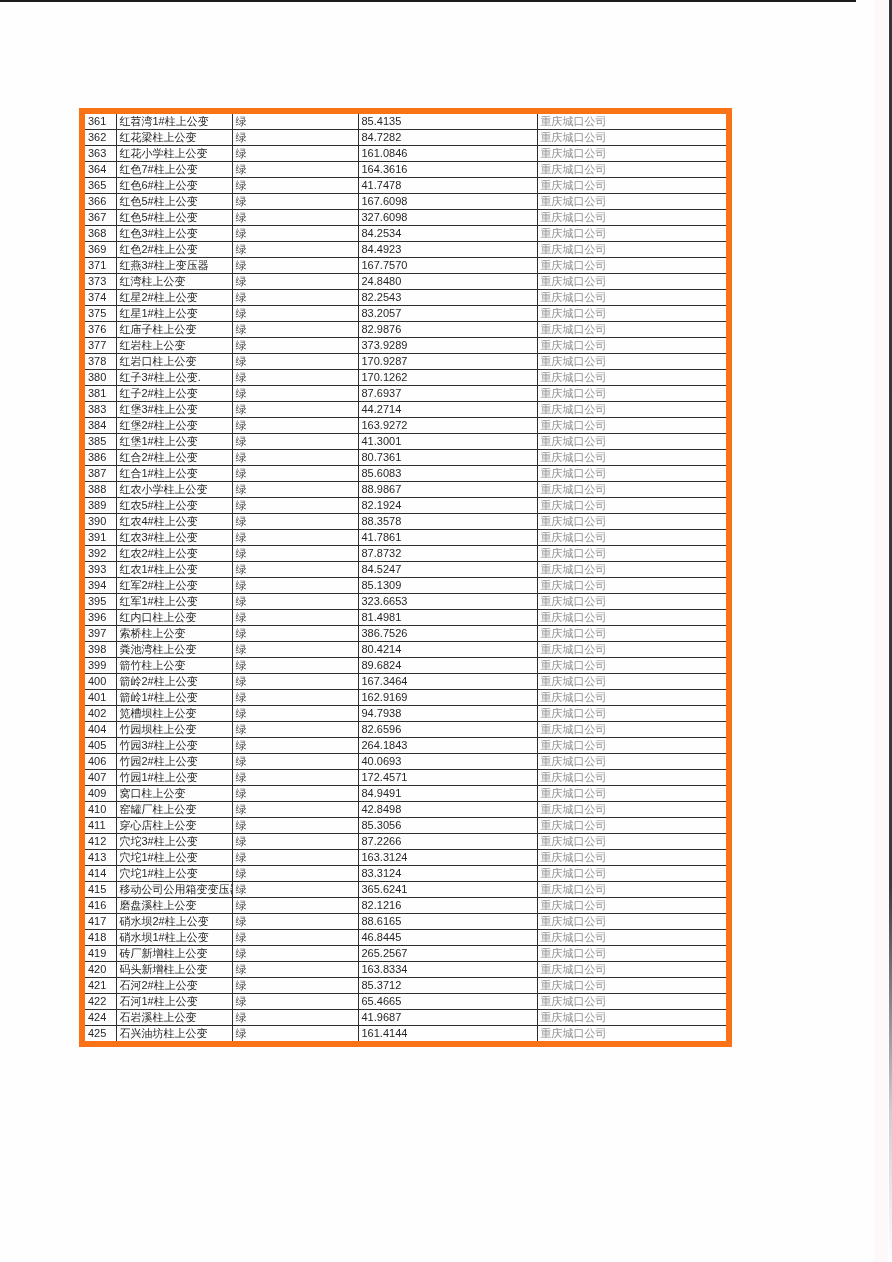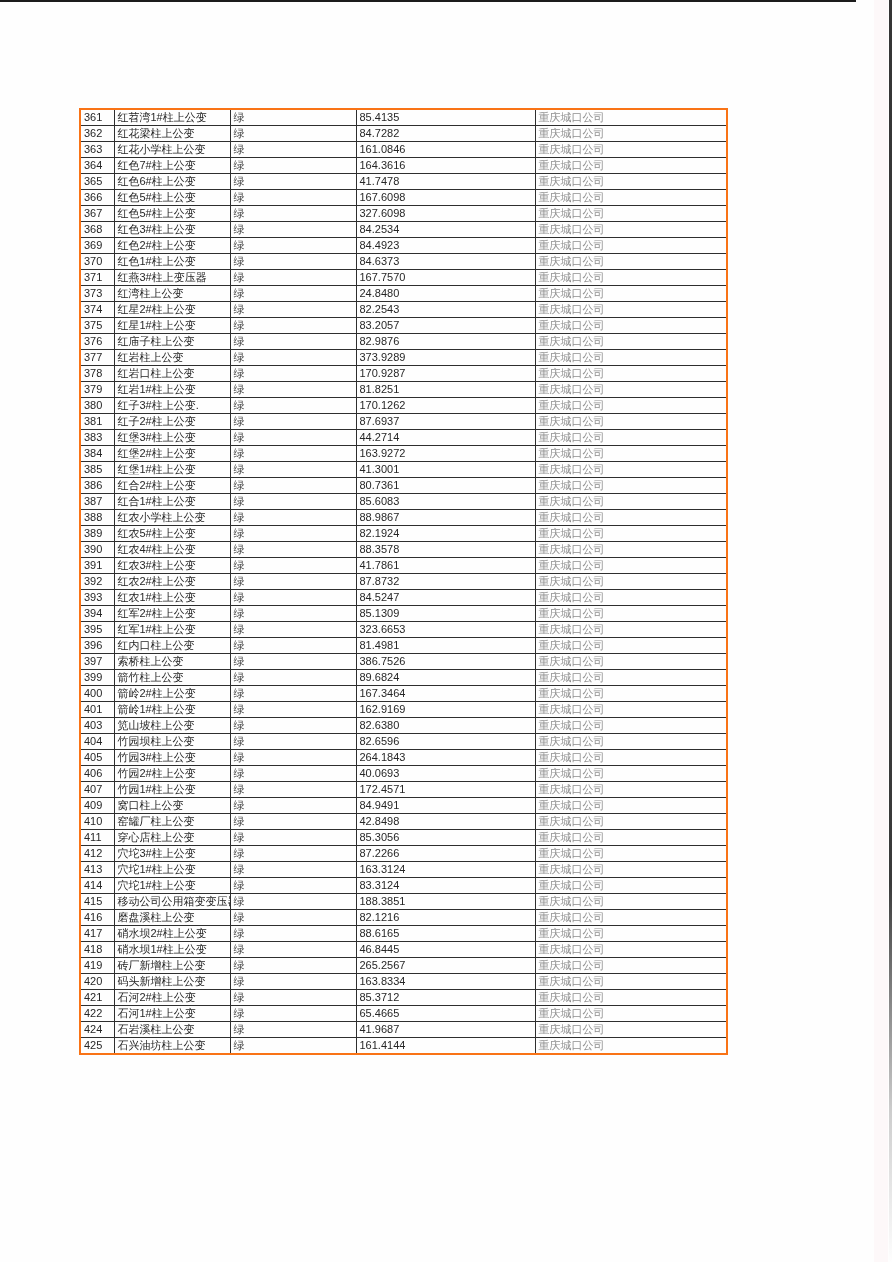--- a/index.html
+++ b/index.html
@@ -24,21 +24,21 @@
     position: absolute; top: 0; right: 0;
     width: 3px; height: 1262px;
     background: linear-gradient(to bottom,
       #353535 0%, #3a3a3a 70%, rgba(58,58,58,0.25) 88%, rgba(58,58,58,0) 100%);
   }
   table.doc-table {
     position: absolute; left: 79px; top: 108px;
     width: 647px;
     border-collapse: collapse;
     table-layout: fixed;
-    border: 2px solid #f97316;
+    border: 6px solid #f97316;
   }
   .doc-table td {
     border: 1px solid #2e2e2e;
     height: 15px;
     line-height: 15px;
     padding: 0 1px 0 3px;
     font-size: 11px;
     color: #262626;
     white-space: nowrap;
     overflow: hidden;
@@ -119,27 +119,20 @@
     <td class="col-company">重庆城口公司</td>
   </tr>
       <tr>
     <td class="col-no">369</td>
     <td class="col-name">红色2#柱上公变</td>
     <td class="col-status">绿</td>
     <td class="col-value">84.4923</td>
     <td class="col-company">重庆城口公司</td>
   </tr>
       <tr>
-    <td class="col-no">370</td>
-    <td class="col-name">红色1#柱上公变</td>
-    <td class="col-status">绿</td>
-    <td class="col-value">84.6373</td>
-    <td class="col-company">重庆城口公司</td>
-  </tr>
-      <tr>
     <td class="col-no">371</td>
     <td class="col-name">红燕3#柱上变压器</td>
     <td class="col-status">绿</td>
     <td class="col-value">167.7570</td>
     <td class="col-company">重庆城口公司</td>
   </tr>
       <tr>
     <td class="col-no">373</td>
     <td class="col-name">红湾柱上公变</td>
     <td class="col-status">绿</td>
@@ -175,27 +168,20 @@
     <td class="col-company">重庆城口公司</td>
   </tr>
       <tr>
     <td class="col-no">378</td>
     <td class="col-name">红岩口柱上公变</td>
     <td class="col-status">绿</td>
     <td class="col-value">170.9287</td>
     <td class="col-company">重庆城口公司</td>
   </tr>
       <tr>
-    <td class="col-no">379</td>
-    <td class="col-name">红岩1#柱上公变</td>
-    <td class="col-status">绿</td>
-    <td class="col-value">81.8251</td>
-    <td class="col-company">重庆城口公司</td>
-  </tr>
-      <tr>
     <td class="col-no">380</td>
     <td class="col-name">红子3#柱上公变.</td>
     <td class="col-status">绿</td>
     <td class="col-value">170.1262</td>
     <td class="col-company">重庆城口公司</td>
   </tr>
       <tr>
     <td class="col-no">381</td>
     <td class="col-name">红子2#柱上公变</td>
     <td class="col-status">绿</td>
@@ -301,20 +287,27 @@
     <td class="col-company">重庆城口公司</td>
   </tr>
       <tr>
     <td class="col-no">397</td>
     <td class="col-name">索桥柱上公变</td>
     <td class="col-status">绿</td>
     <td class="col-value">386.7526</td>
     <td class="col-company">重庆城口公司</td>
   </tr>
       <tr>
+    <td class="col-no">398</td>
+    <td class="col-name">粪池湾柱上公变</td>
+    <td class="col-status">绿</td>
+    <td class="col-value">80.4214</td>
+    <td class="col-company">重庆城口公司</td>
+  </tr>
+      <tr>
     <td class="col-no">399</td>
     <td class="col-name">箭竹柱上公变</td>
     <td class="col-status">绿</td>
     <td class="col-value">89.6824</td>
     <td class="col-company">重庆城口公司</td>
   </tr>
       <tr>
     <td class="col-no">400</td>
     <td class="col-name">箭岭2#柱上公变</td>
     <td class="col-status">绿</td>
@@ -322,24 +315,24 @@
     <td class="col-company">重庆城口公司</td>
   </tr>
       <tr>
     <td class="col-no">401</td>
     <td class="col-name">箭岭1#柱上公变</td>
     <td class="col-status">绿</td>
     <td class="col-value">162.9169</td>
     <td class="col-company">重庆城口公司</td>
   </tr>
       <tr>
-    <td class="col-no">403</td>
-    <td class="col-name">笕山坡柱上公变</td>
-    <td class="col-status">绿</td>
-    <td class="col-value">82.6380</td>
+    <td class="col-no">402</td>
+    <td class="col-name">笕槽坝柱上公变</td>
+    <td class="col-status">绿</td>
+    <td class="col-value">94.7938</td>
     <td class="col-company">重庆城口公司</td>
   </tr>
       <tr>
     <td class="col-no">404</td>
     <td class="col-name">竹园坝柱上公变</td>
     <td class="col-status">绿</td>
     <td class="col-value">82.6596</td>
     <td class="col-company">重庆城口公司</td>
   </tr>
       <tr>
@@ -402,21 +395,21 @@
     <td class="col-no">414</td>
     <td class="col-name">穴坨1#柱上公变</td>
     <td class="col-status">绿</td>
     <td class="col-value">83.3124</td>
     <td class="col-company">重庆城口公司</td>
   </tr>
       <tr>
     <td class="col-no">415</td>
     <td class="col-name">移动公司公用箱变变压器</td>
     <td class="col-status">绿</td>
-    <td class="col-value">188.3851</td>
+    <td class="col-value">365.6241</td>
     <td class="col-company">重庆城口公司</td>
   </tr>
       <tr>
     <td class="col-no">416</td>
     <td class="col-name">磨盘溪柱上公变</td>
     <td class="col-status">绿</td>
     <td class="col-value">82.1216</td>
     <td class="col-company">重庆城口公司</td>
   </tr>
       <tr>

